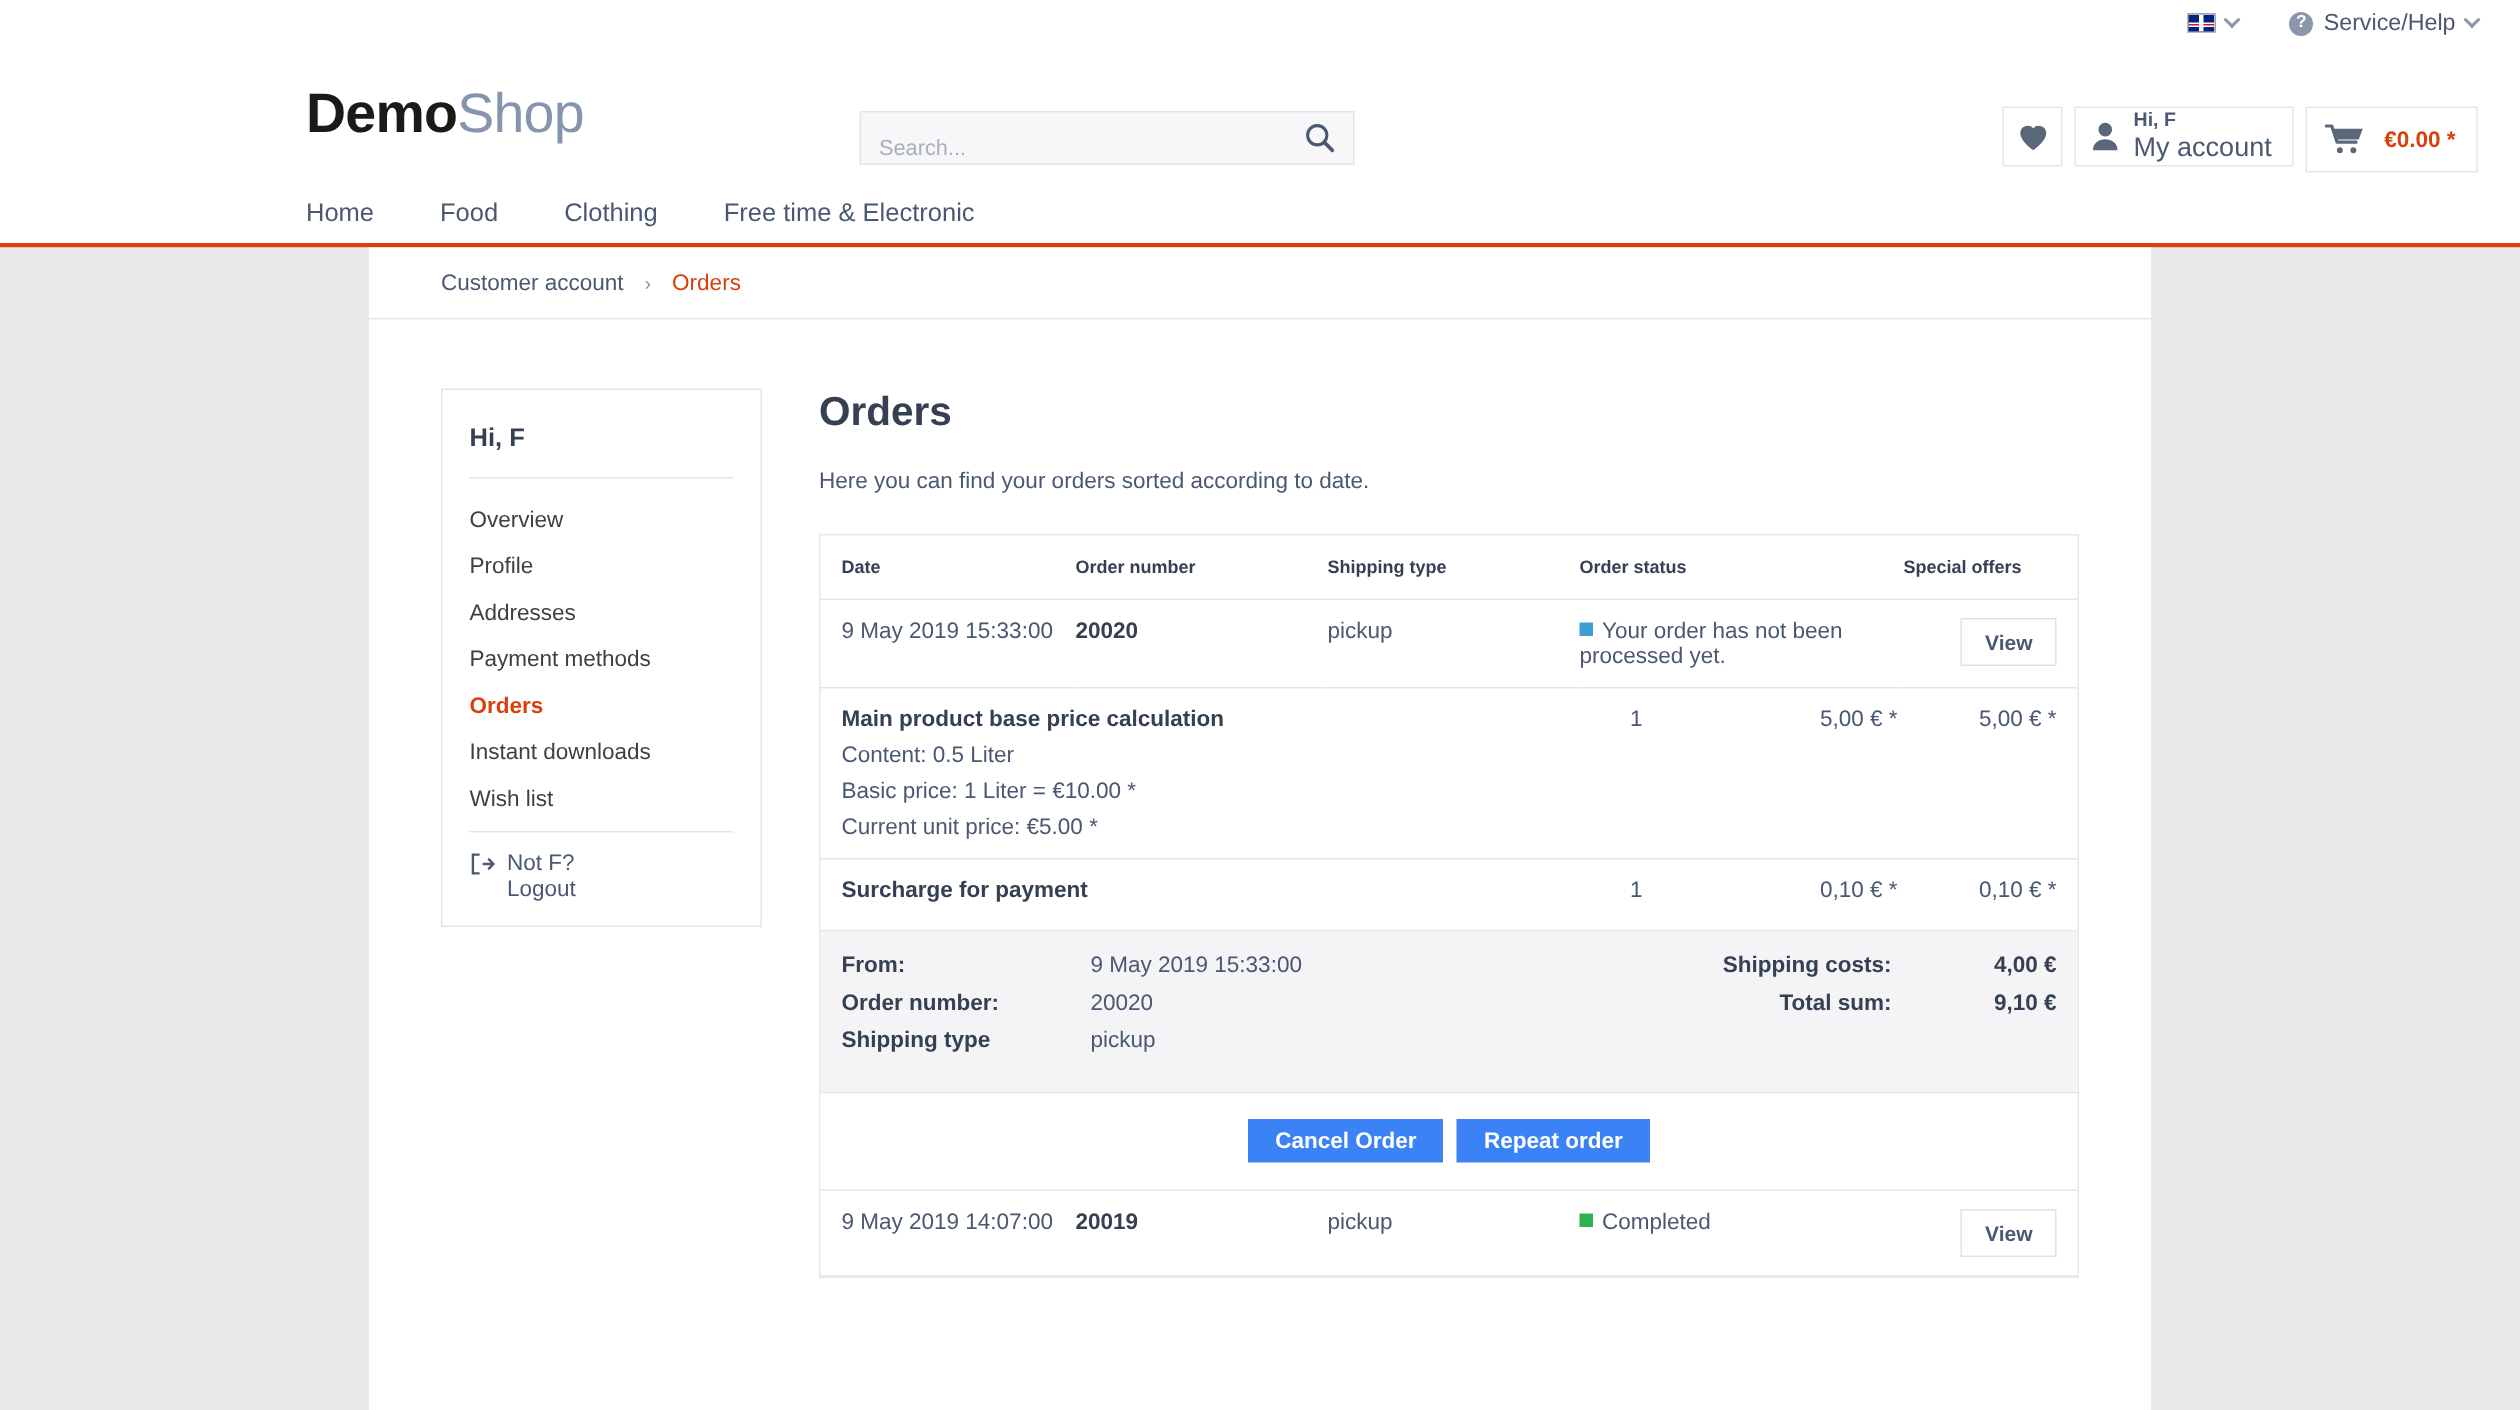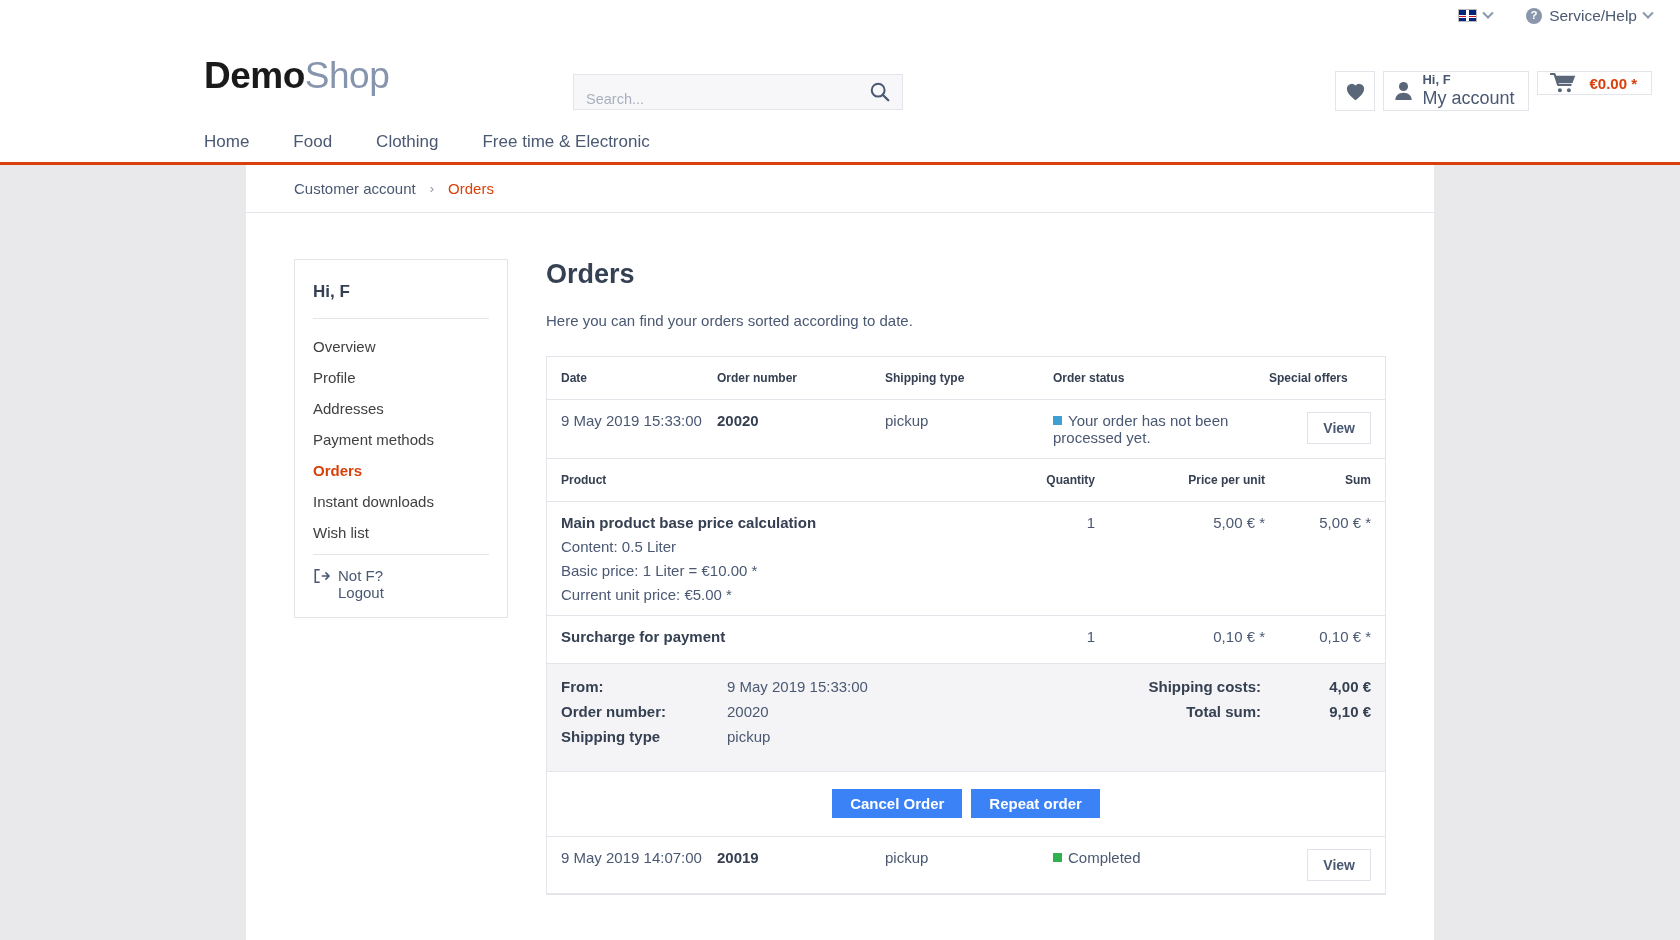--- a/index.html
+++ b/index.html
@@ -115,21 +115,21 @@
     display: flex; align-items: stretch; gap: 8px;
   }
   .hdr-box {
     border: 1px solid #e3e5ea;
     background: #fff;
     display: flex; align-items: center;
     cursor: pointer;
   }
   .box-wish { width: 40px; height: 40px; justify-content: center; }
   .box-acct { height: 40px; padding: 0 14px 0 10px; gap: 9px; }
-  .box-cart { height: 24px; padding: 0 14px 0 12px; gap: 12px; }
+  .box-cart { height: 44px; padding: 0 14px 0 12px; gap: 12px; }
   .acct-txt { line-height: 1.15; font-size: 13.5px; }
   .acct-txt .l1 { font-weight: bold; color: #4a5872; font-size: 13px;}
   .acct-txt .l2 { color: #4a5872; font-size: 18px;}
   .cart-amt { color: #d9400b; font-weight: bold; font-size: 15px; }
   
   .nav {
     height: 44px;
     display: flex; align-items: center;
     padding-left: 204px;
     gap: 44px;
@@ -386,26 +386,20 @@
               </td>
               <td class="c-offers">
                 <button class="btn-view">View</button>
               </td>
             </tr>
           </tbody>
             </table>
 
           <table class="tbl det">
             <tbody>
-                <tr class="thead-row">
-              <th class="dh-prod">Product</th>
-              <th class="dh-qty">Quantity</th>
-              <th class="dh-ppu">Price per unit</th>
-              <th class="dh-sum">Sum</th>
-            </tr>
             <tr class="dr">
               <td class="dh-prod">
                 <div class="prodname">Main product base price calculation</div>
                 <div class="prodline">Content: 0.5 Liter</div>
                 <div class="prodline">Basic price: 1 Liter = €10.00 *</div>
                 <div class="prodline">Current unit price: €5.00 *</div>
               </td>
               <td class="dh-qty r">1</td>
               <td class="dh-ppu r">5,00 € *</td>
               <td class="dh-sum r">5,00 € *</td>

